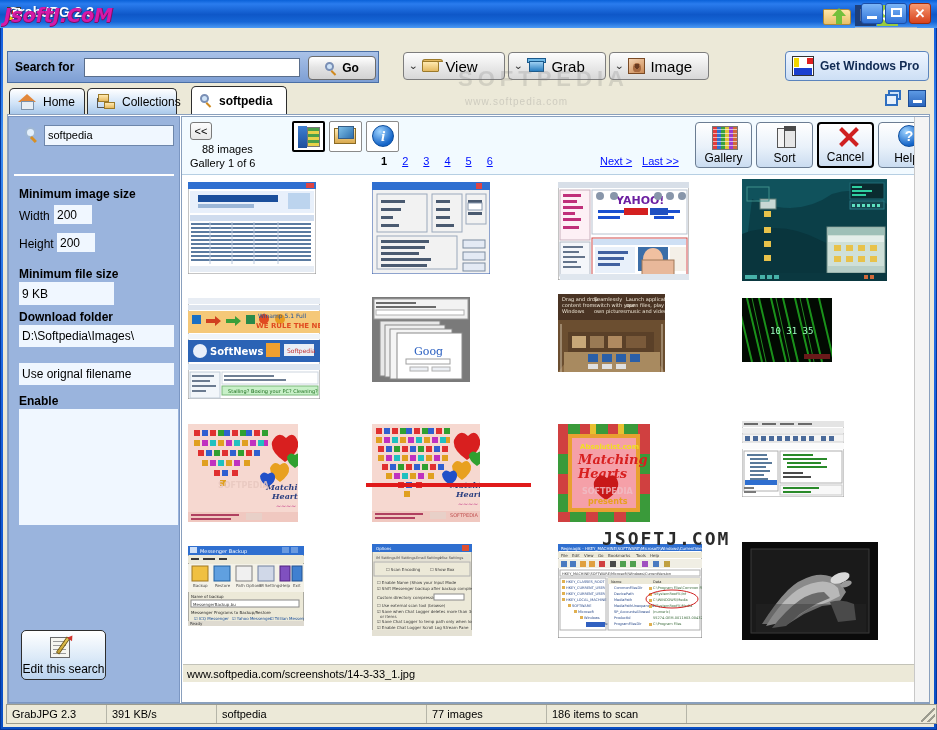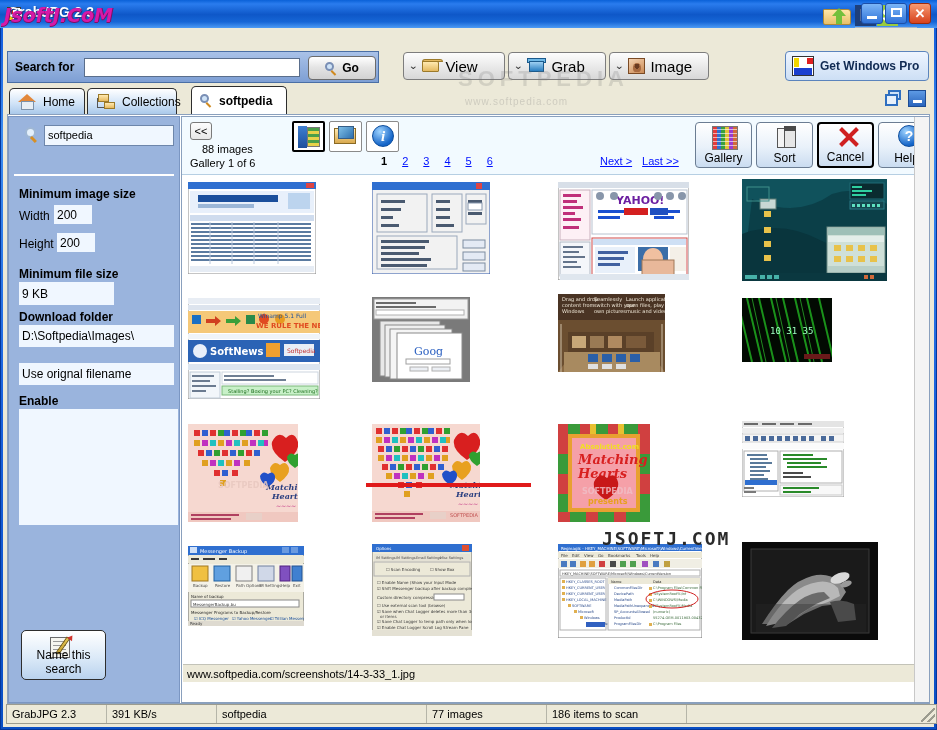--- a/index.html
+++ b/index.html
@@ -530,21 +530,21 @@
       <div class="edit-btn" style="top:513px;">
         <span class="ic-edit">
           <span class="pad"></span>
           <span class="l" style="top:6px;"></span>
             <span class="l" style="top:10px;"></span>
           <span class="l" style="top:14px;"></span>
             <span class="l" style="top:18px;"></span>
           <span class="pen"></span>
             <span class="tip"></span>
         </span>
-        <span class="cap">Name this search</span>
+        <span class="cap">Edit this search</span>
       </div>
     </div>
 
     <div class="gallery">
 
       <div class="g-header">
         <div class="backbtn">&lt;&lt;</div>
         <div class="g-count">88 images</div>
         <div class="g-page">Gallery 1 of 6</div>
 

